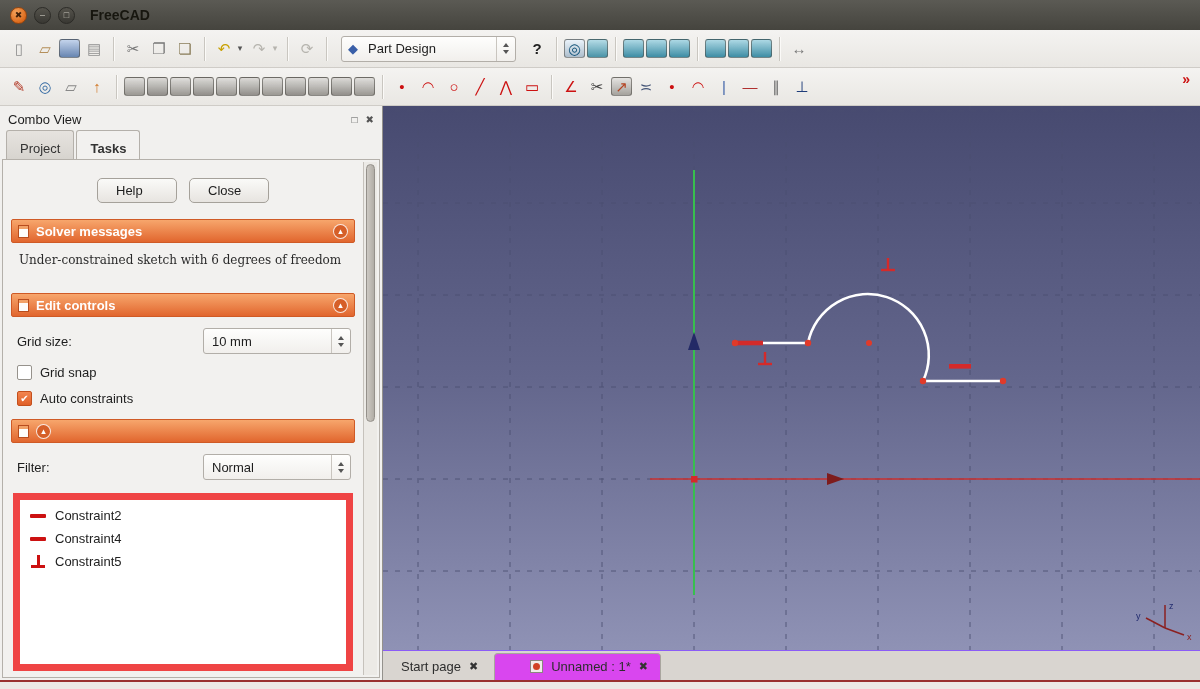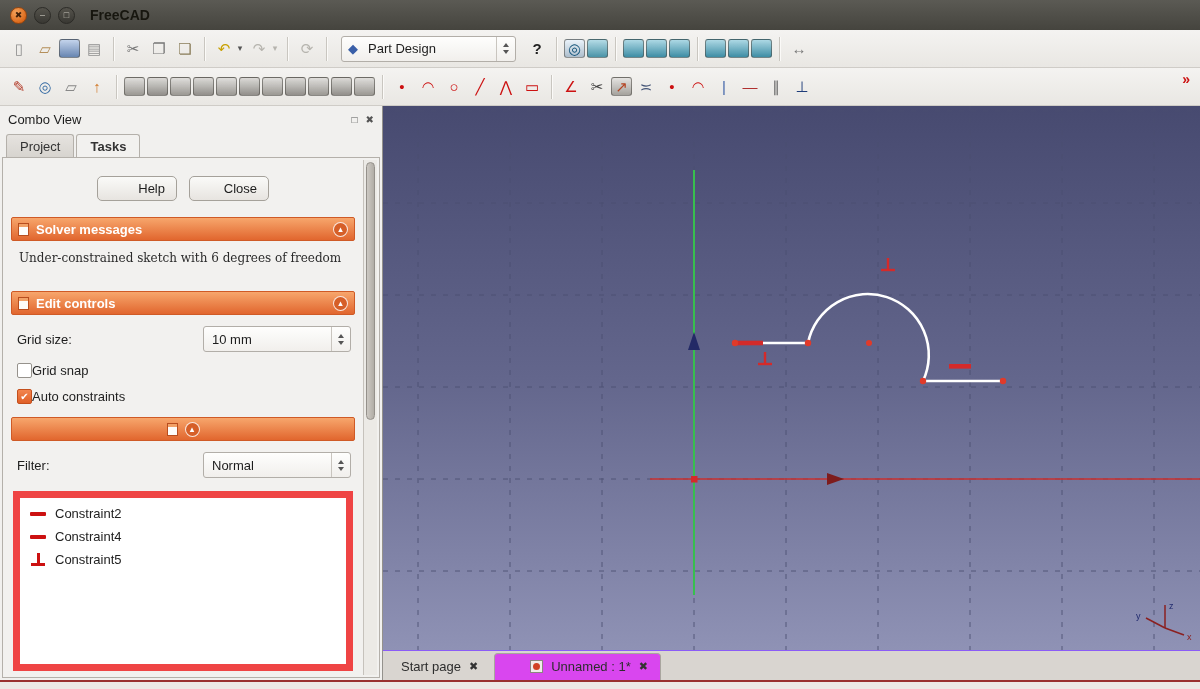--- a/index.html
+++ b/index.html
@@ -56,47 +56,47 @@
 
   
   .main { flex:1; display:flex; min-height:0; }
 
   
   .left-panel { width:383px; flex:0 0 383px; background:#f1f0ee; border-right:1px solid #94918c; display:flex; flex-direction:column; overflow:hidden; }
   .panel-titlebar { flex:0 0 24px; display:flex; align-items:center; padding:2px 8px 0; }
   .panel-title { flex:1; color:#1d1d1d; }
   .panel-winbtn { font-size:10px; color:#555; margin-left:8px; }
   .panel-tabs { flex:0 0 27px; display:flex; align-items:flex-end; padding:0 6px; gap:2px; }
-  .ptab { padding:4px 13px 3px; border:1px solid #b4b0aa; border-bottom:none; border-radius:3px 3px 0 0; background:linear-gradient(#e6e3df,#d7d4cf); color:#333; }
+  .ptab { padding:10px 13px 3px; border:1px solid #b4b0aa; border-bottom:none; border-radius:3px 3px 0 0; background:linear-gradient(#e6e3df,#d7d4cf); color:#333; }
   .ptab.active { background:#f2f1ef; font-weight:bold; }
   .panel-body {
     flex:1; position:relative; margin:0 2px 2px; border:1px solid #b4b0aa;
     background:#f2f1ef; padding:6px 24px 4px 8px; display:flex; flex-direction:column; overflow:hidden;
   }
   .btn-row { display:flex; justify-content:center; gap:12px; margin:12px 0 16px; }
-  .btn { min-width:80px; padding:4px 11px; text-align:right; color:#1d1d1d;
+  .btn { min-width:80px; padding:4px 18px; text-align:left; color:#1d1d1d;
     background:linear-gradient(#fafaf8,#e7e4e0); border:1px solid #a5a19a; border-radius:5px; }
 
   .tsection { margin-bottom:13px; }
   .tsection-header {
     display:flex; align-items:center; gap:7px; height:24px; padding:0 6px;
     background:linear-gradient(#f7a66c,#e1662e); border:1px solid #cf5a26; border-radius:2px;
-    color:#fff; font-weight:bold;justify-content:center;
+    color:#fff; font-weight:bold;
   }
   .ts-doc-icon { width:11px; height:13px; background:#fdfcfa; border:1px solid #b84d1e; box-shadow:inset 0 3px 0 #f2a268; flex:0 0 11px; }
   .ts-title { flex:1; }
   .ts-collapse { width:15px; height:15px; border-radius:50%; background:#d65f28; border:1px solid rgba(255,255,255,.85);
     color:#fff; font-size:8px; display:flex; align-items:center; justify-content:center; }
   .solver-body { padding:10px 8px 2px; font-family:"DejaVu Serif", serif; font-size:12px; color:#2a2a2a; }
   .solver-body p { margin:0 0 11px; }
 
   .form-row { display:flex; align-items:center; margin:11px 4px 4px 6px; }
   .frlabel { flex:1; color:#1d1d1d; }
   .small-combo { min-width:148px; width:148px; margin:0; }
-  .check-row { display:flex; align-items:center; margin:11px 6px 0; }
+  .check-row { display:flex; align-items:center; gap:8px; margin:11px 6px 0; }
   .checkbox { width:15px; height:15px; border:1px solid #96928c; border-radius:2px; background:#fff;
     display:flex; align-items:center; justify-content:center; font-size:10px; color:#fff; flex:0 0 15px; }
   .checkbox.checked { background:linear-gradient(#f2854f,#e05f27); border-color:#c44f1c; }
 
   .constraint-list { flex:1; min-height:110px; background:#fff; border:7px solid #ef4444; margin:9px 2px 0; padding:4px 0; overflow:hidden; }
   .constraint-row { display:flex; align-items:center; gap:9px; padding:4px 9px; }
   .cicon-slot { width:17px; display:flex; align-items:center; justify-content:center; flex:0 0 17px; }
   .ic-hbar { width:16px; height:4px; background:#cc1111; border-radius:1px; }
   .ic-vdist { position:relative; width:14px; height:13px; }
   .ic-vdist::before { content:""; position:absolute; left:6px; top:0; width:3px; height:11px; background:#cc1111; }

